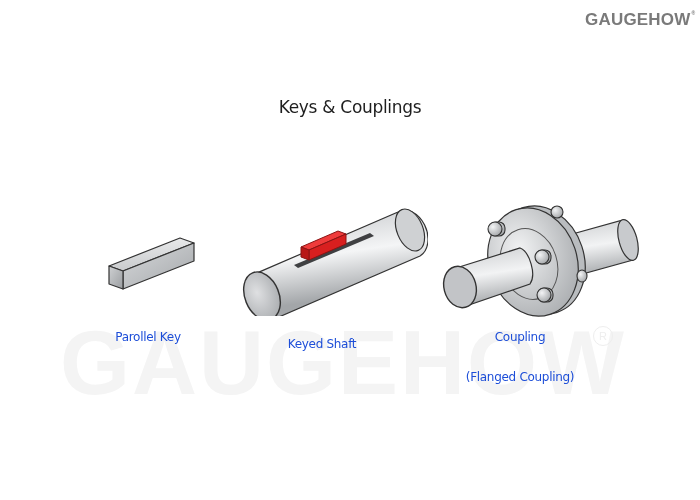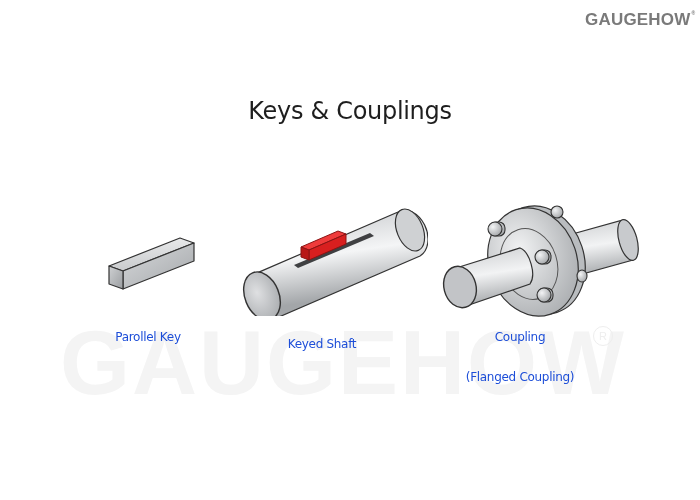--- a/index.html
+++ b/index.html
@@ -1,19 +1,19 @@
 <!DOCTYPE html>
 <html><head>
 <meta charset="utf-8">
 <style>
   html, body { margin: 0; padding: 0; background: #ffffff; }
   body { width: 700px; height: 500px; position: relative; overflow: hidden; font-family: "DejaVu Sans", sans-serif; }
   .logo { position: absolute; top: 10px; left: 585px; font-family: "Liberation Sans", sans-serif; font-weight: bold; font-size: 17px; color: #7a7a7a; letter-spacing: 0.2px; }
   .logo sup { font-size: 5px; vertical-align: top; margin-left: 1px; }
-  .title { position: absolute; top: 97px; left: 0; width: 700px; text-align: center; font-family: "DejaVu Sans", sans-serif; font-size: 24px; color: #1e1e1e; letter-spacing: -0.3px; }
+  .title { position: absolute; top: 97px; left: 0; width: 700px; text-align: center; font-family: "DejaVu Sans", sans-serif; font-size: 17px; color: #1e1e1e; letter-spacing: -0.3px; }
   .watermark { position: absolute; top: 318px; left: 60px; font-family: "Liberation Sans", sans-serif; font-weight: bold; font-size: 90px; color: #f4f4f4; letter-spacing: 2px; line-height: 1; user-select: none; }
   .wm-reg { position: absolute; top: 326px; left: 593px; width: 18px; height: 18px; border: 1px solid #eeeeee; border-radius: 50%; color: #eeeeee; font-size: 11px; text-align: center; line-height: 18px; font-family: "Liberation Sans", sans-serif; }
   .illus { position: absolute; }
   .label { position: absolute; text-align: center; font-family: "DejaVu Sans", sans-serif; font-size: 12px; color: #1d4ed8; line-height: 20px; letter-spacing: -0.3px; }
 </style>
 </head>
 <body>
 
 <div class="logo"><span>GAUGEHOW</span><sup>®</sup></div>
 

